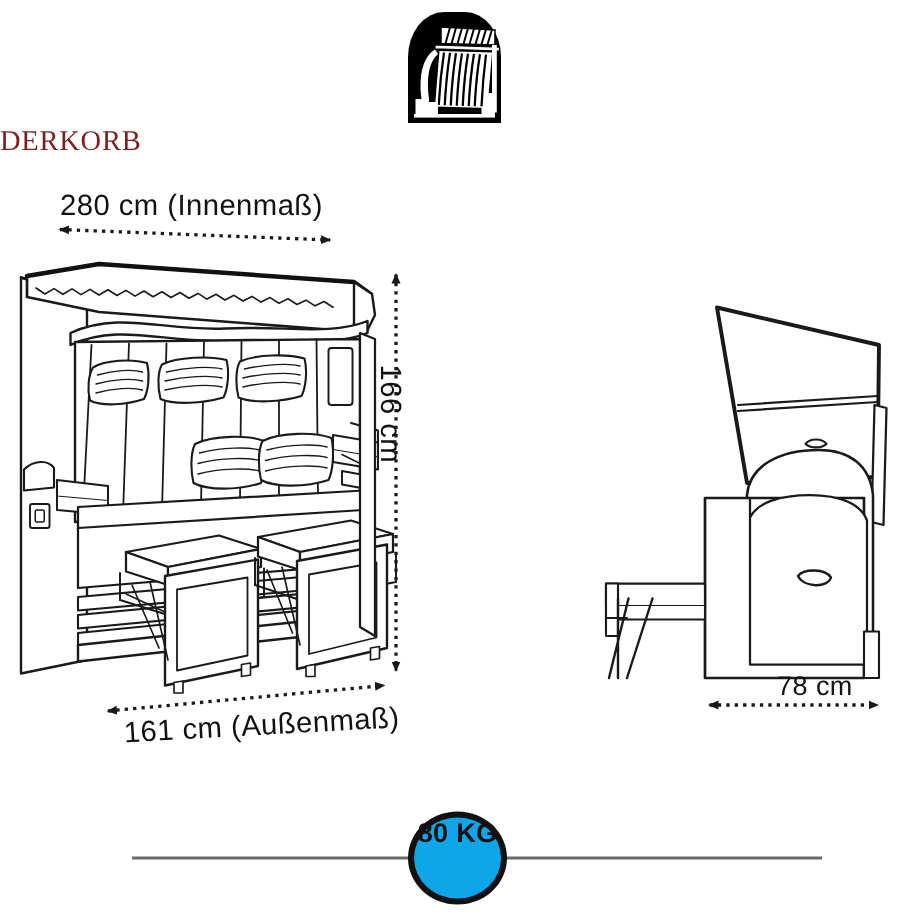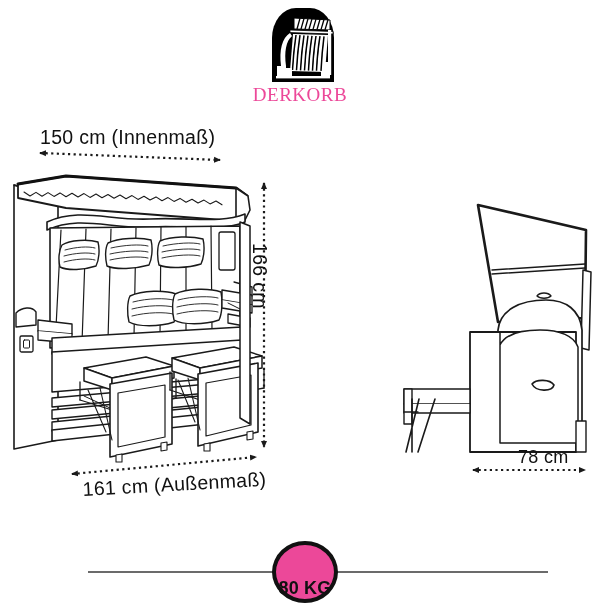--- a/index.html
+++ b/index.html
@@ -33,25 +33,24 @@
     left: 0;
     top: 0;
     width: 600px;
     height: 112px;
   }
   .logo-text {
     position: absolute;
     left: 0;
     top: 84px;
     width: 600px;
-    text-align: center;
     font-family: "Liberation Serif", serif;
     font-size: 19px;
     letter-spacing: 0.5px;
-    color: #ec4899;
+    color: #7f1d1d;
     font-weight: 400;
   }
   
   .dim-label {
     position: absolute;
     color: #111111;
     font-family: "Liberation Sans", sans-serif;
     white-space: nowrap;
   }
   #label-width-inner {
@@ -85,23 +84,23 @@
   }
   
   .weight-badge {
     position: absolute;
     left: 272px;
     top: 541px;
     width: 66px;
     height: 62px;
     border: 4px solid #111111;
     border-radius: 50%;
-    background: #ec4899;
+    background: #0ea5e9;
     display: flex;
-    align-items: flex-end;
+    align-items: flex-start;
     justify-content: center;
     box-sizing: border-box;
     z-index: 4;
   }
   .weight-badge span {
     font-size: 18px;
     font-weight: bold;
     color: #111111;
     letter-spacing: 0.2px;
     font-family: "Liberation Sans", sans-serif;
@@ -339,21 +338,21 @@
       <line x1="40" y1="153" x2="220" y2="160" stroke="#1a1a1a" stroke-width="2.2" stroke-dasharray="2.2 3.4" marker-start="url(#arrTail)" marker-end="url(#arrHead)"></line>
 
       <line x1="264" y1="183" x2="264" y2="447" stroke="#1a1a1a" stroke-width="2.2" stroke-dasharray="2.2 3.4" marker-start="url(#arrTail)" marker-end="url(#arrHead)"></line>
 
       <line x1="72" y1="474" x2="256" y2="457" stroke="#1a1a1a" stroke-width="2.2" stroke-dasharray="2.2 3.4" marker-start="url(#arrTail)" marker-end="url(#arrHead)"></line>
 
       <line x1="473" y1="470" x2="585" y2="470" stroke="#1a1a1a" stroke-width="2.2" stroke-dasharray="2.2 3.4" marker-start="url(#arrTail)" marker-end="url(#arrHead)"></line>
     </g>
   </svg>
 
-  <div class="dim-label" id="label-width-inner">150 cm (Innenmaß)</div>
+  <div class="dim-label" id="label-width-inner">280 cm (Innenmaß)</div>
 
   <div class="dim-label" id="label-height">166 cm</div>
 
   <div class="dim-label" id="label-width-outer">161 cm (Außenmaß)</div>
 
   <div class="dim-label" id="label-depth">78 cm</div>
 
   <div class="rule-left"></div>
   <div class="rule-right"></div>
   <div class="weight-badge">

